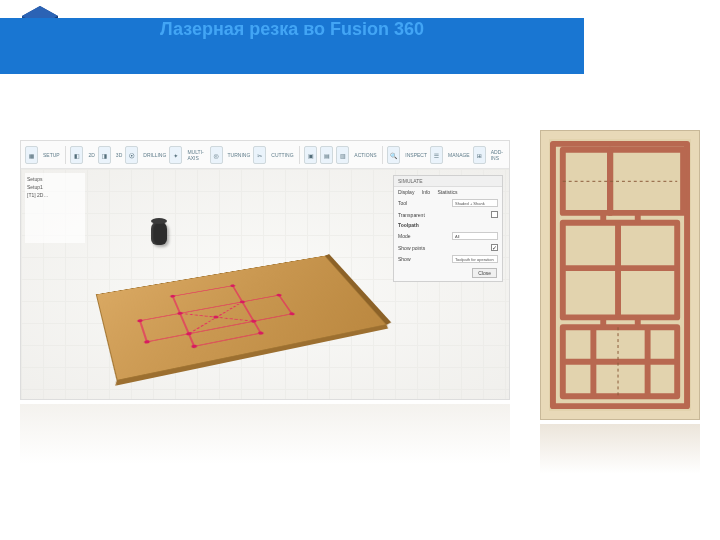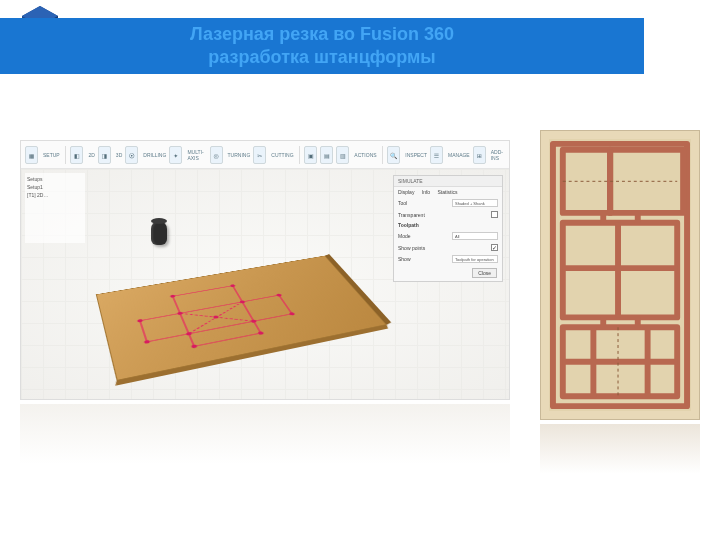--- a/index.html
+++ b/index.html
@@ -8,25 +8,24 @@
       height: 540px;
       background: #fff;
       font-family: Arial, sans-serif;
       position: relative;
       overflow: hidden;
     }
     .header-bar {
       position: absolute;
       top: 18px;
       left: 0;
-      width: 644px;
+      width: 584px;
       height: 56px;
       background: #1976d2;
       display: flex;
-      align-items: center;
       justify-content: center;
     }
     .header-text {
       color: #42a5f5;
       font-size: 18px;
       font-weight: bold;
       text-align: center;
       line-height: 1.3;
     }
     .header-hex {
@@ -267,21 +266,20 @@
   <svg viewBox="0 0 44 44">
     <polygon points="22,2 40,12 40,32 22,42 4,32 4,12" fill="#1e4a8c"></polygon>
     <polygon points="22,2 40,12 22,22 4,12" fill="#2b63b5"></polygon>
     <polygon points="22,22 40,12 40,32 22,42" fill="#163a73"></polygon>
   </svg>
 </div>
 
 <div class="header-bar">
   <div class="header-text">
     <span>Лазерная резка во Fusion 360</span><br>
-    <span>разработка штанцформы</span>
   </div>
 </div>
 
 <div class="slide-area">
 
   <div class="left-shot">
     <div class="fusion-toolbar">
       <div class="tb-btn">▦</div>
       <span class="tb-label">SETUP</span>
       <div class="tb-sep"></div>

